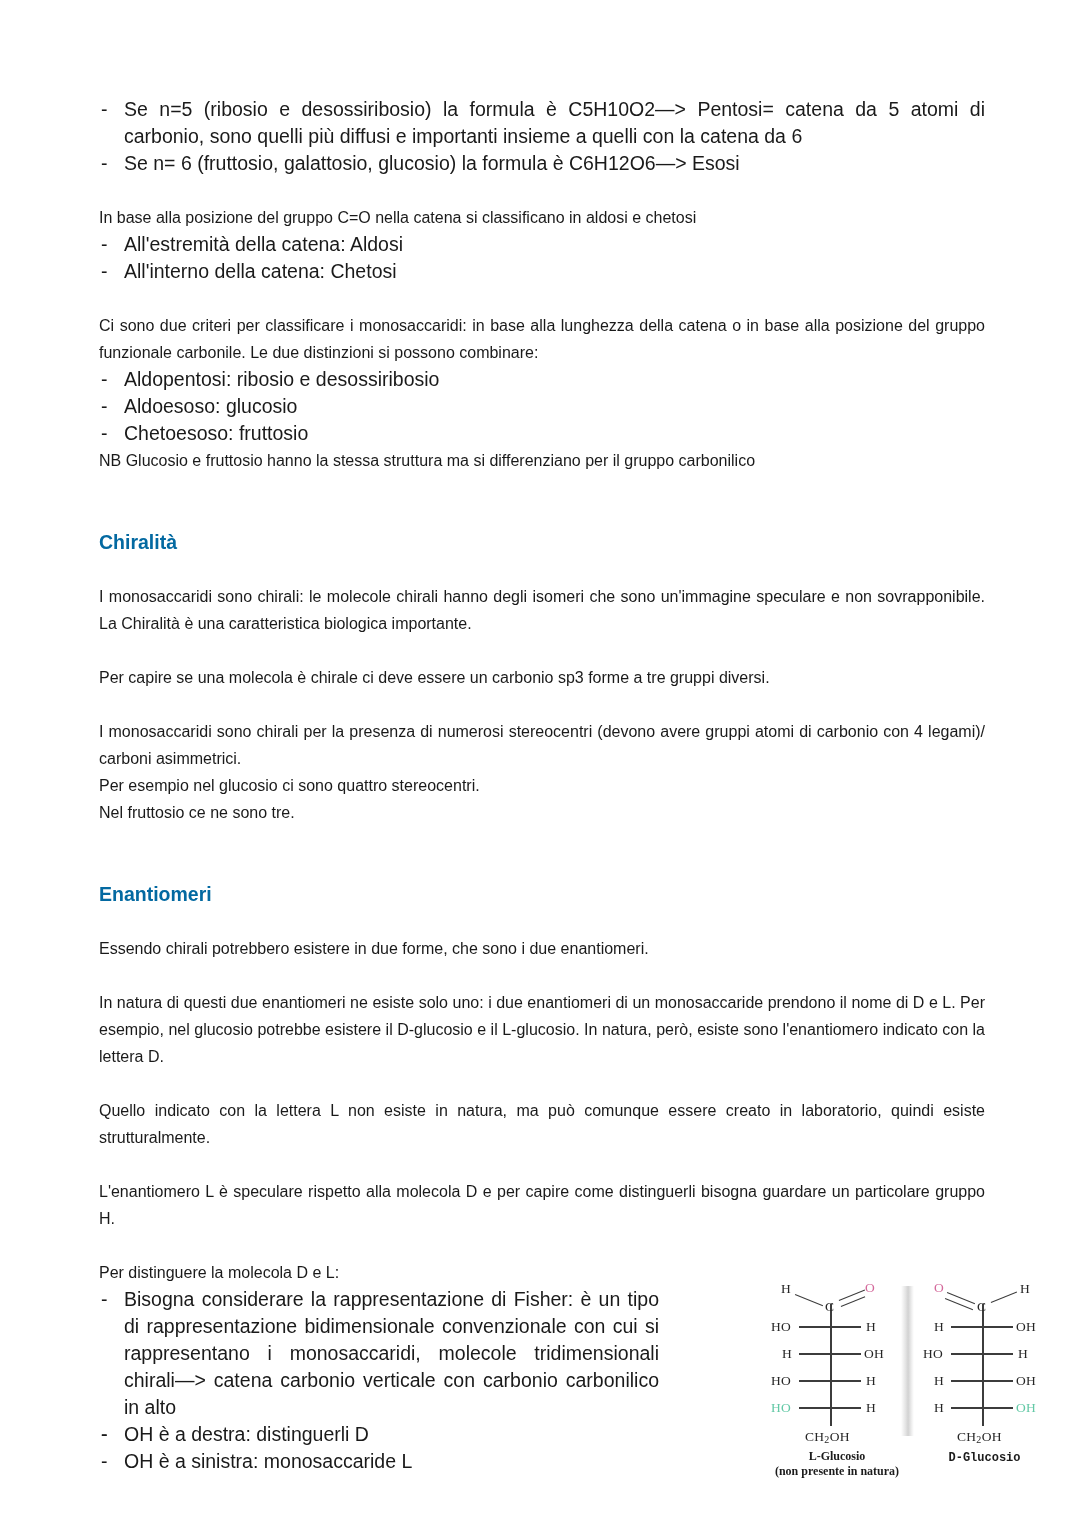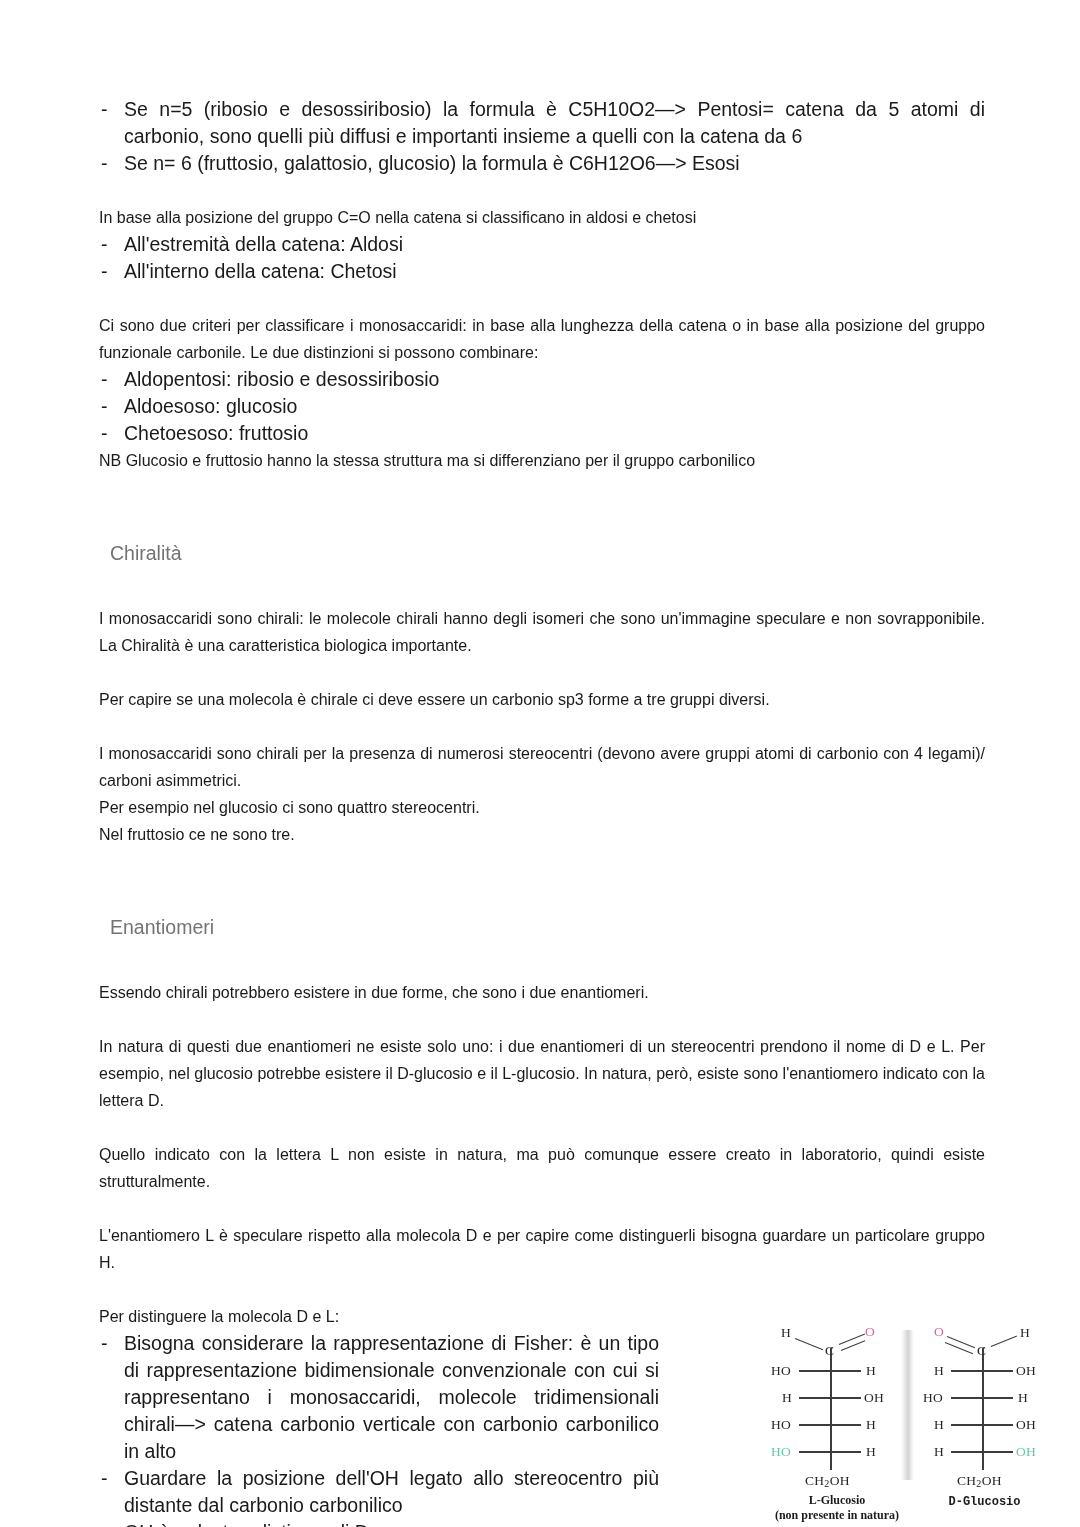--- a/index.html
+++ b/index.html
@@ -33,25 +33,25 @@
     font-size: 16px;
     line-height: 27px;
     text-align: justify;
     color: #1a1a1a;
   }
   .nojust { text-align: left; }
   .gap-md { height: 27px; }
   .gap-xl { height: 55px; }
 
   h3.heading {
-    margin: 11px;
+    margin: 0;
     font-size: 19.5px;
     line-height: 27px;
-    font-weight: normal;
-    color: #737373;
+    font-weight: bold;
+    color: #0369a1;
   }
 
   ul.dashlist {
     margin: 0;
     padding: 0;
     list-style: none;
   }
   ul.dashlist > li {
     position: relative;
     padding-left: 25px;
@@ -194,34 +194,34 @@
     <p class="nojust">Nel fruttosio ce ne sono tre.</p>
 
     <div class="gap-xl"></div>
 
     <h3 class="heading">Enantiomeri</h3>
 
     <div class="gap-md"></div>
 
     <p class="nojust">Essendo chirali potrebbero esistere in due forme, che sono i due enantiomeri.</p>
     <div class="gap-md"></div>
-    <p>In natura di questi due enantiomeri ne esiste solo uno: i due enantiomeri di un stereocentri prendono il nome di D e L. Per esempio, nel glucosio potrebbe esistere il D-glucosio e il L-glucosio. In natura, però, esiste sono l'enantiomero indicato con la lettera D.</p>
+    <p>In natura di questi due enantiomeri ne esiste solo uno: i due enantiomeri di un monosaccaride prendono il nome di D e L. Per esempio, nel glucosio potrebbe esistere il D-glucosio e il L-glucosio. In natura, però, esiste sono l'enantiomero indicato con la lettera D.</p>
     <div class="gap-md"></div>
     <p>Quello indicato con la lettera L non esiste in natura, ma può comunque essere creato in laboratorio, quindi esiste strutturalmente.</p>
     <div class="gap-md"></div>
     <p>L'enantiomero L è speculare rispetto alla molecola D e per capire come distinguerli bisogna guardare un particolare gruppo H.</p>
 
     <div class="gap-md"></div>
 
     <p class="nojust">Per distinguere la molecola D e L:</p>
 
     <div class="wrap-area">
       <ul class="dashlist wrap-list">
         <li><span class="dash">-</span><span>Bisogna considerare la rappresentazione di Fisher: è un tipo di rappresentazione bidimensionale convenzionale con cui si rappresentano i monosaccaridi, molecole tridimensionali chirali—&gt; catena carbonio verticale con carbonio carbonilico in alto</span></li>
-        <li><span class="dash">-</span><span>Guardare la posizione dell'OH legato allo stereocentro più distante dal carbonio carbonilico</span></li>
+        <li><span class="dash">-</span></li>
         <li class="lastline"><span class="dash">-</span><span>OH è a destra: distinguerli D</span></li>
         <li class="lastline"><span class="dash">-</span><span>OH è a sinistra: monosaccaride L</span></li>
       </ul>
 
       <div class="figure">
         <div class="fig-inner">
 
           <div class="mirror"></div>
 
           <div class="struct left">

